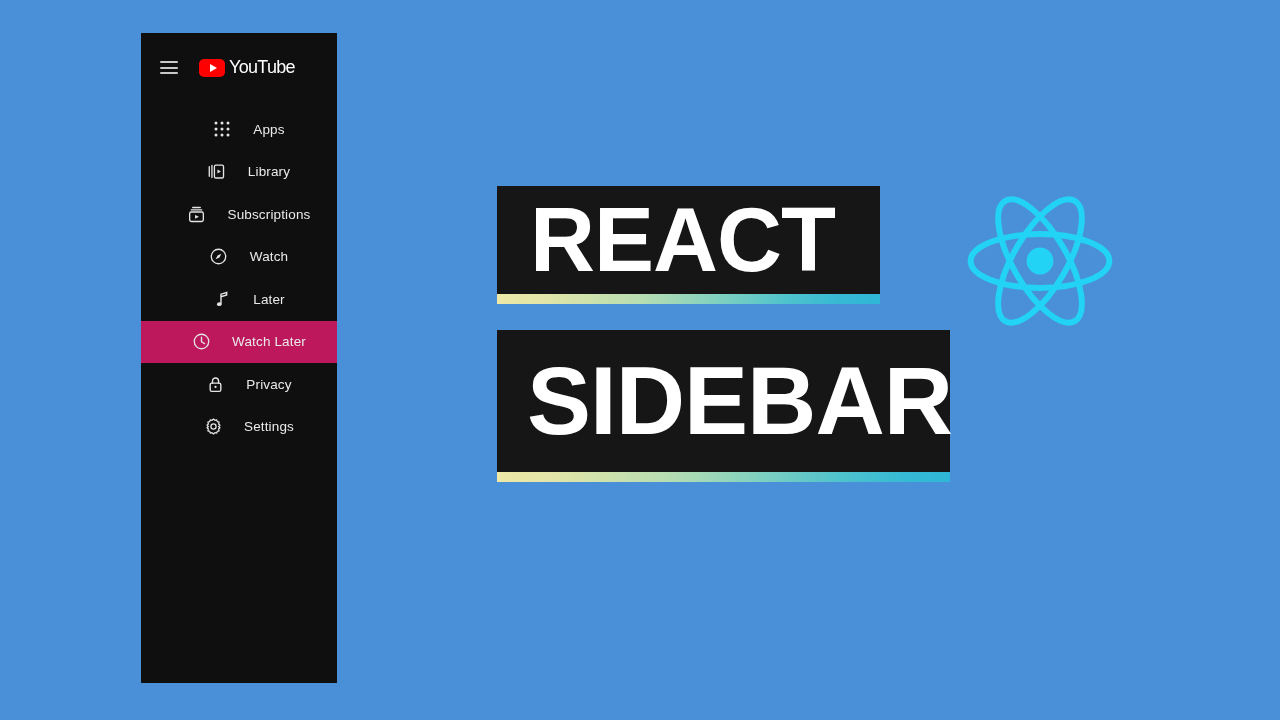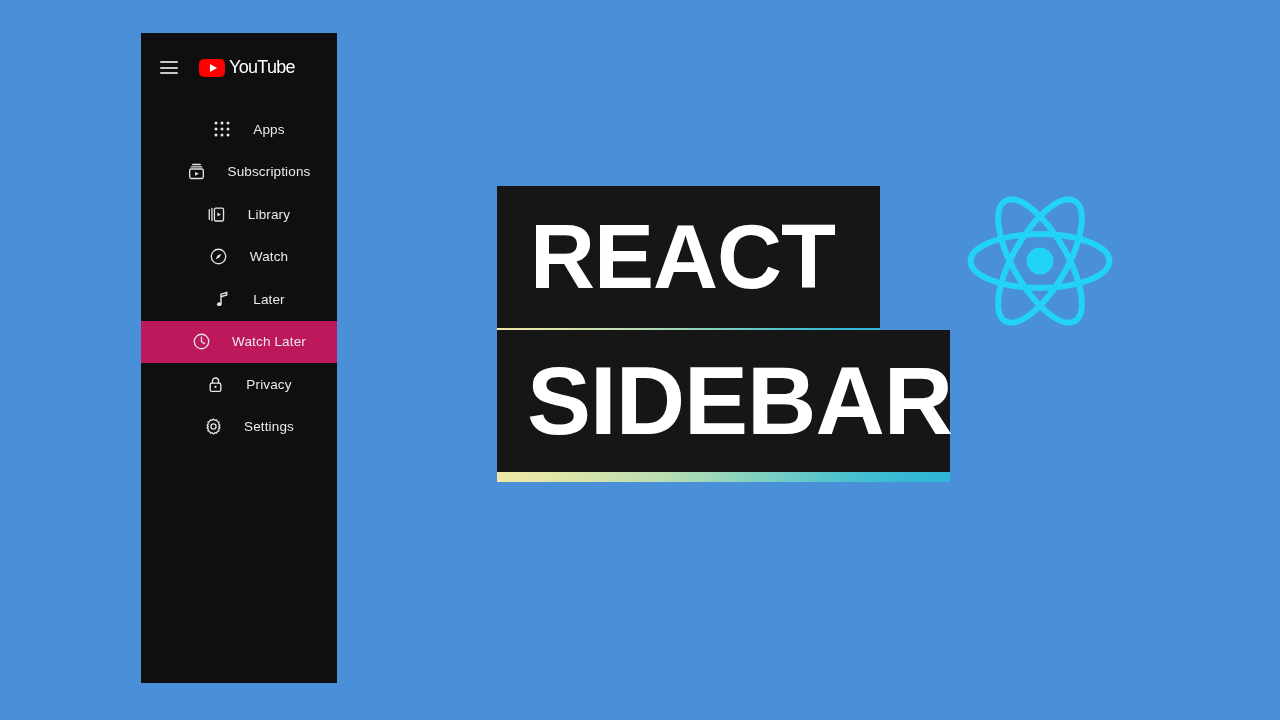--- a/index.html
+++ b/index.html
@@ -150,21 +150,21 @@
         #36b9d4 90%,
         #2fb6d6 100%);
   }
 
   #block-react {
     left: 497px;
     top: 186px;
     width: 383px;
   }
   #block-react .title-box {
-    height: 142px;
+    height: 108px;
     padding-left: 33px;
   }
 
   #block-sidebar {
     left: 497px;
     top: 330px;
     width: 453px;
   }
   #block-sidebar .title-box {
     height: 142px;
@@ -215,39 +215,39 @@
             <circle cx="9" cy="15" r="1.5"></circle>
             <circle cx="15" cy="15" r="1.5"></circle>
         </svg>
       </span>
       <span class="menu-label">Apps</span>
     </div>
 
     <div class="menu-item">
       <span class="menu-icon">
         <svg width="19" height="19" viewBox="0 0 20 20" fill="none" stroke="currentColor" stroke-width="1.4" stroke-linecap="round">
+          <line x1="2.4" y1="5" x2="2.4" y2="15"></line>
+          <line x1="5.2" y1="3.6" x2="5.2" y2="16.4"></line>
+          <rect x="7.8" y="3.2" width="9.6" height="13.6" rx="1.6"></rect>
+          <path d="M11 8 L14.6 10 L11 12 Z" fill="currentColor" stroke="none"></path>
+        </svg>
+      </span>
+      <span class="menu-label">Library</span>
+    </div>
+
+    <div class="menu-item">
+      <span class="menu-icon">
+        <svg width="19" height="19" viewBox="0 0 20 20" fill="none" stroke="currentColor" stroke-width="1.4" stroke-linecap="round">
           <line x1="6" y1="2.6" x2="14" y2="2.6"></line>
           <line x1="4.5" y1="5.2" x2="15.5" y2="5.2"></line>
           <rect x="2.8" y="7.4" width="14.4" height="10" rx="1.8"></rect>
           <path d="M8.5 10.4 L12.6 12.4 L8.5 14.4 Z" fill="currentColor" stroke="none"></path>
         </svg>
       </span>
       <span class="menu-label">Subscriptions</span>
-    </div>
-
-    <div class="menu-item">
-      <span class="menu-icon">
-        <svg width="19" height="19" viewBox="0 0 20 20" fill="none" stroke="currentColor" stroke-width="1.4" stroke-linecap="round">
-          <line x1="2.4" y1="5" x2="2.4" y2="15"></line>
-          <line x1="5.2" y1="3.6" x2="5.2" y2="16.4"></line>
-          <rect x="7.8" y="3.2" width="9.6" height="13.6" rx="1.6"></rect>
-          <path d="M11 8 L14.6 10 L11 12 Z" fill="currentColor" stroke="none"></path>
-        </svg>
-      </span>
-      <span class="menu-label">Library</span>
     </div>
 
     <div class="menu-item">
       <span class="menu-icon">
         <svg width="19" height="19" viewBox="0 0 20 20" fill="none" stroke="currentColor" stroke-width="1.4">
           <circle cx="10" cy="10" r="7.6"></circle>
           <path d="M13 7 L11 11 L7 13 L9 9 Z" fill="currentColor" stroke="none"></path>
         </svg>
       </span>
       <span class="menu-label">Watch</span>

